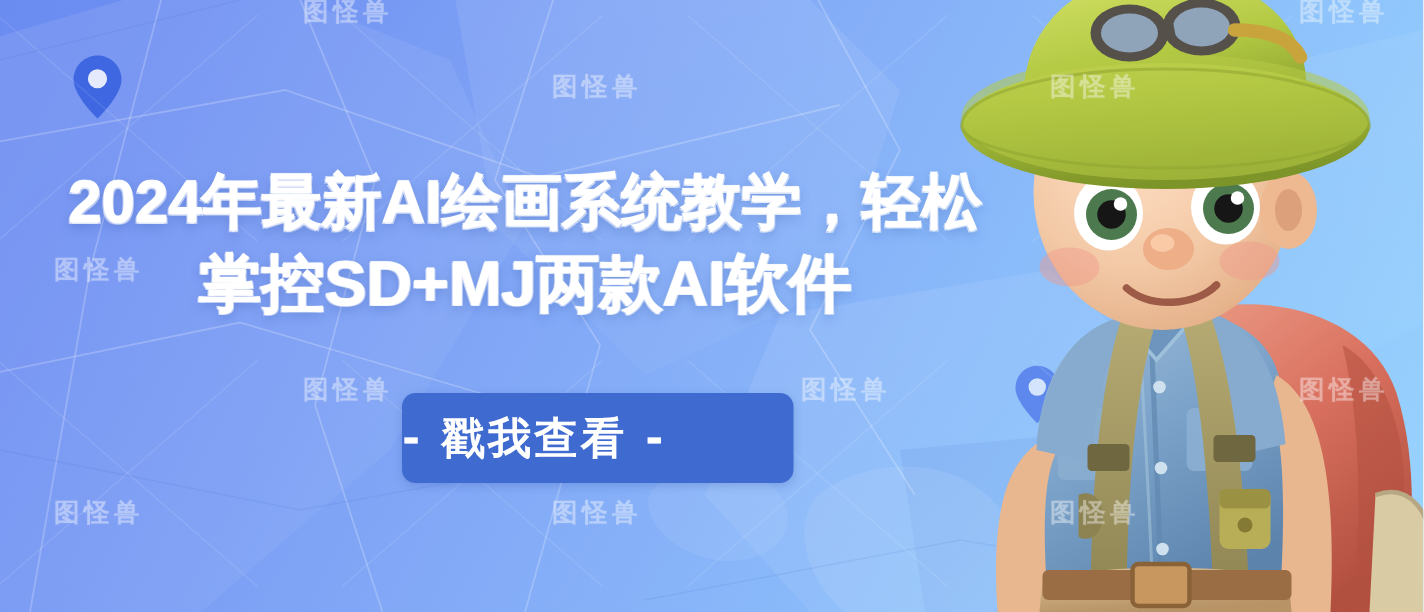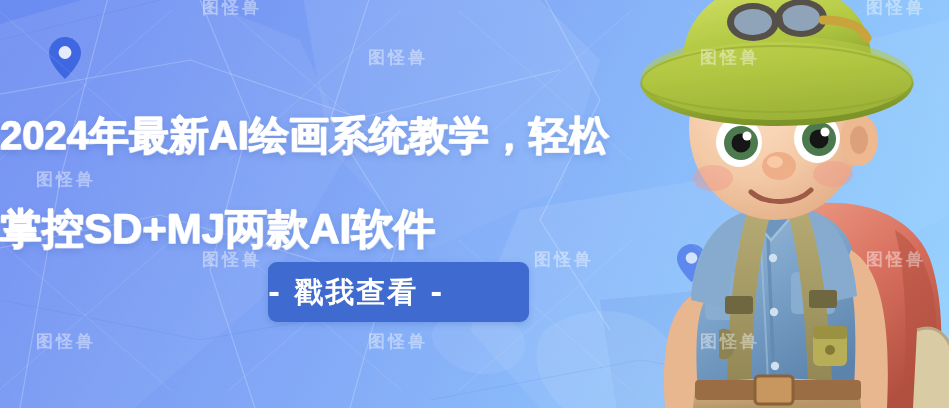--- a/index.html
+++ b/index.html
@@ -18,40 +18,41 @@
 
   
   .pin{position:absolute;}
   .pin svg{display:block;}
 
   
   #headline{
     position:absolute;
     left:0;top:108px;
     width:700px;
+    text-align:center;
     z-index:6;
     pointer-events:none;
   }
   .hl-line{
     display:block;
     color:#ffffff;
     font-weight:bold;
     font-size:40px;
     line-height:54px;
     letter-spacing:0px;
     white-space:nowrap;
     text-shadow:
       0 0 1px rgba(255,255,255,.85),
       1px 1px 0 rgba(255,255,255,.55),
       -1px 1px 0 rgba(255,255,255,.55),
       0 3px 7px rgba(58,92,170,.38);
     -webkit-text-stroke:0.6px rgba(255,255,255,.9);
   }
   .hl-line.l1{font-size:40px;}
-  .hl-line.l2{font-size:42px;margin-top:40px;}
+  .hl-line.l2{font-size:42px;}
 
   
   #cta{
     position:absolute;
     left:268px;top:262px;
     width:261px;height:60px;
     background:#3f6ad0;
     border-radius:9px;
     box-shadow:0 2px 6px rgba(40,72,150,.22);
     display:flex;align-items:center;justify-content:flex-start;

